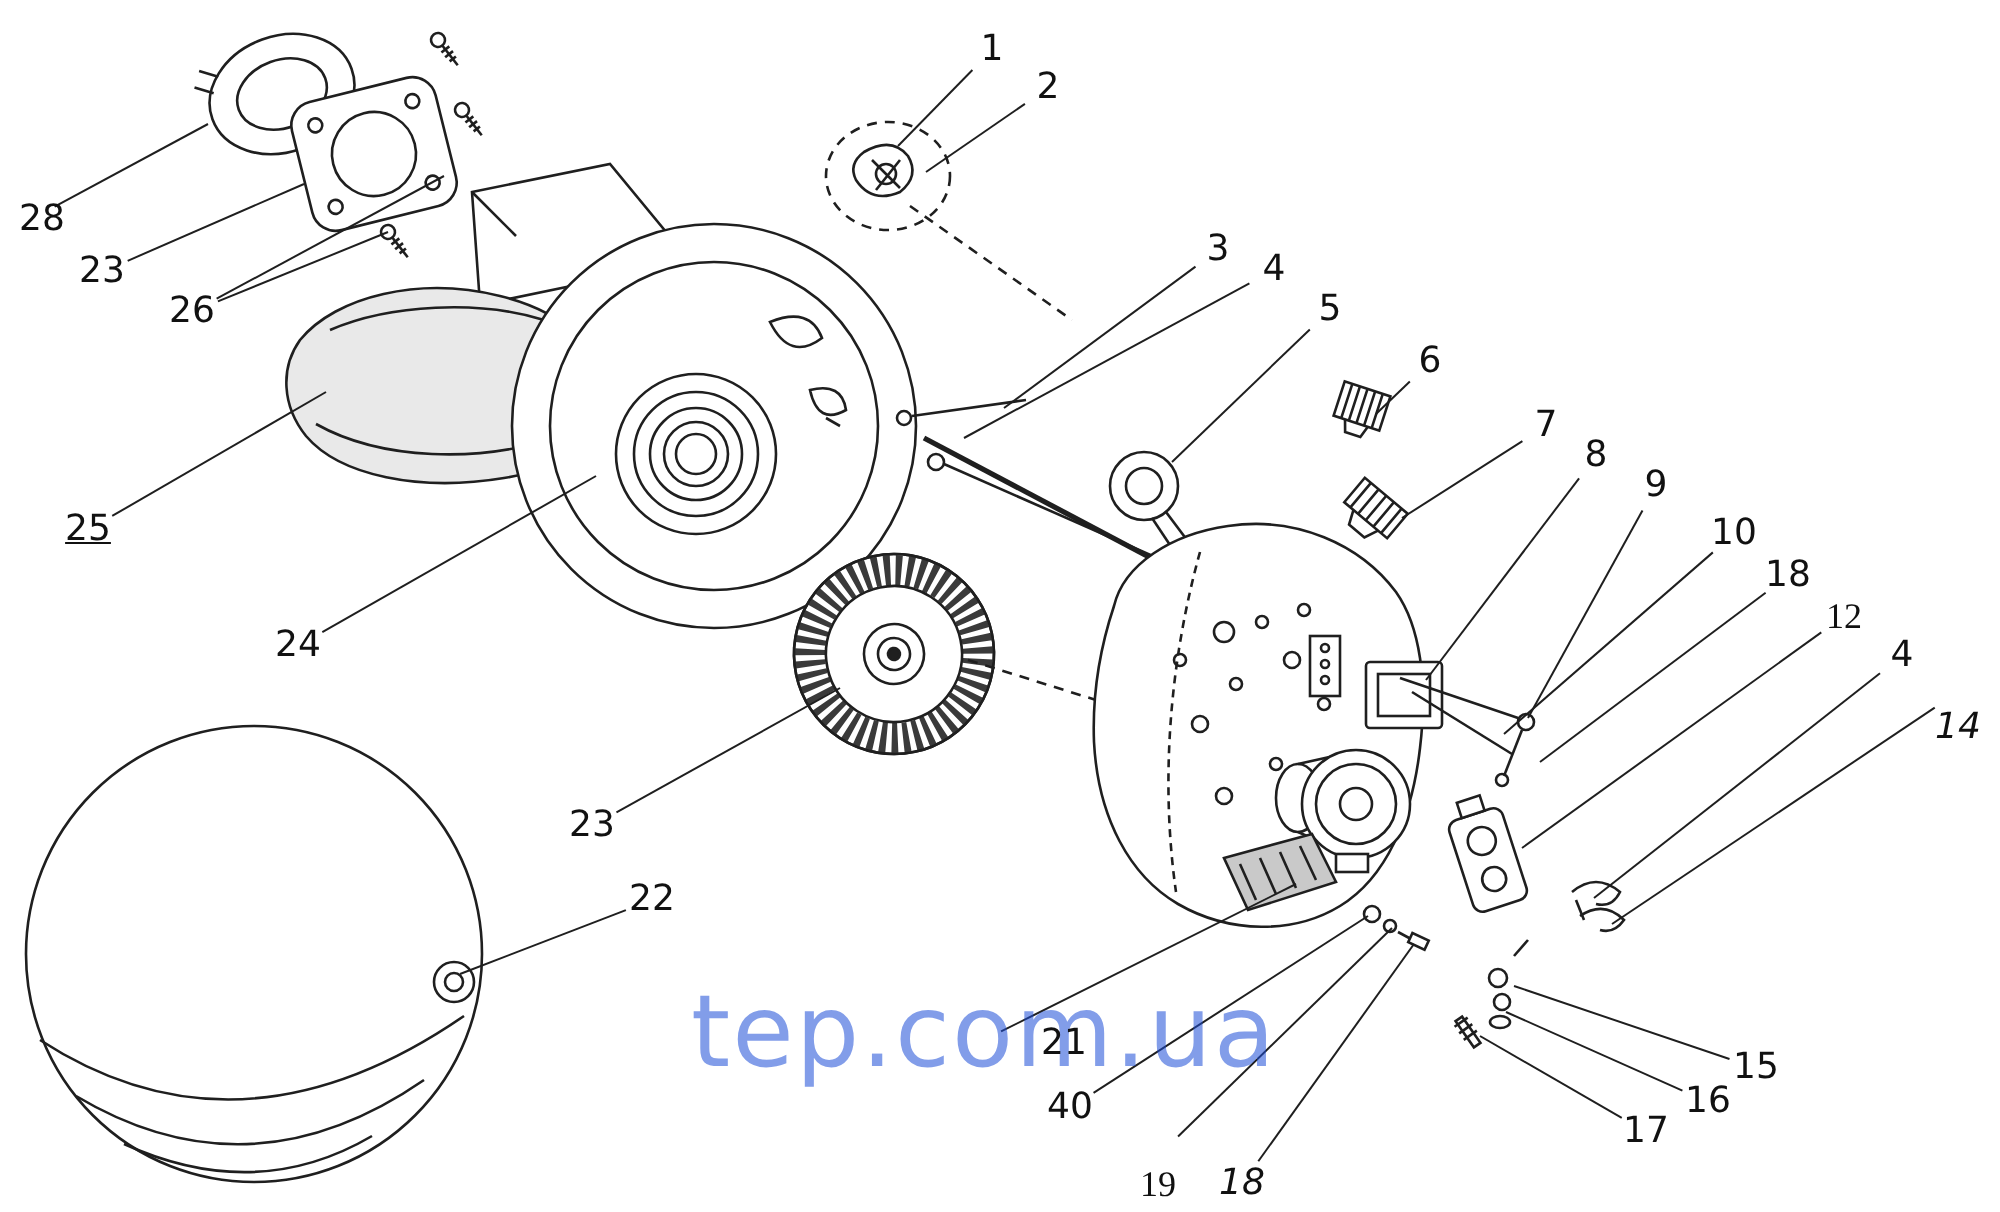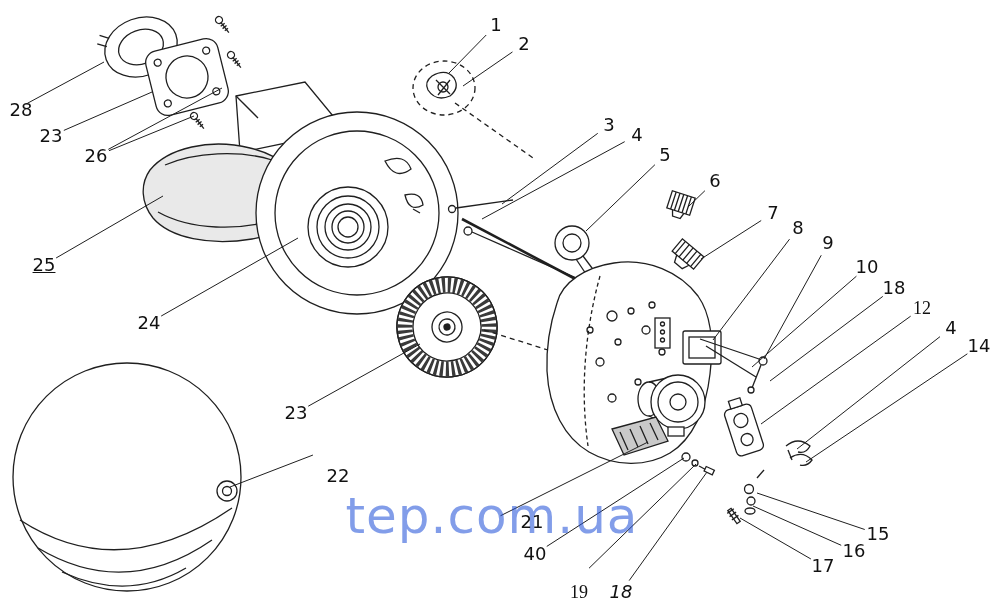--- a/index.html
+++ b/index.html
@@ -263,29 +263,29 @@
       <div class="callout" style="left: 637px; top: 135px;">4</div>
       <div class="callout" style="left: 665px; top: 155px;">5</div>
       <div class="callout" style="left: 715px; top: 181px;">6</div>
       <div class="callout" style="left: 773px; top: 213px;">7</div>
       <div class="callout" style="left: 798px; top: 228px;">8</div>
       <div class="callout" style="left: 828px; top: 243px;">9</div>
       <div class="callout" style="left: 867px; top: 267px;">10</div>
       <div class="callout" style="left: 894px; top: 288px;">18</div>
       <div class="callout" style="left: 922px; top: 308px; font-family: Liberation Serif, serif;">12</div>
       <div class="callout" style="left: 951px; top: 328px;">4</div>
-      <div class="callout" style="left: 979px; top: 346px;">14</div>
+      <div class="callout" style="left: 979px; top: 364px; font-style: italic;">14</div>
       <div class="callout" style="left: 878px; top: 534px;">15</div>
       <div class="callout" style="left: 854px; top: 551px;">16</div>
       <div class="callout" style="left: 823px; top: 566px;">17</div>
       <div class="callout" style="left: 621px; top: 592px; font-style: italic;">18</div>
       <div class="callout" style="left: 579px; top: 592px; font-family: Liberation Serif, serif;">19</div>
       <div class="callout" style="left: 535px; top: 554px;">40</div>
       <div class="callout" style="left: 488px; top: 522px; margin-left: 44px;">21</div>
-      <div class="callout" style="left: 326px; top: 476px; margin-left: 12px;">22</div>
+      <div class="callout" style="left: 326px; top: 450px;">22</div>
       <div class="callout" style="left: 296px; top: 413px;">23</div>
       <div class="callout" style="left: 149px; top: 323px;">24</div>
       <div class="callout" style="left: 44px; top: 265px; text-decoration: underline;">25</div>
       <div class="callout" style="left: 96px; top: 156px;">26</div>
       <div class="callout" style="left: 51px; top: 136px;">23</div>
       <div class="callout" style="left: 21px; top: 110px;">28</div>
     </div>
 </div>
 
 </body></html>

